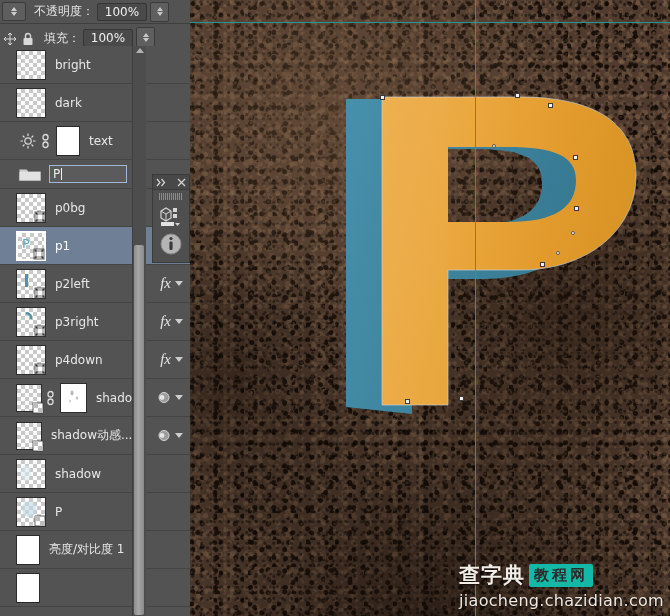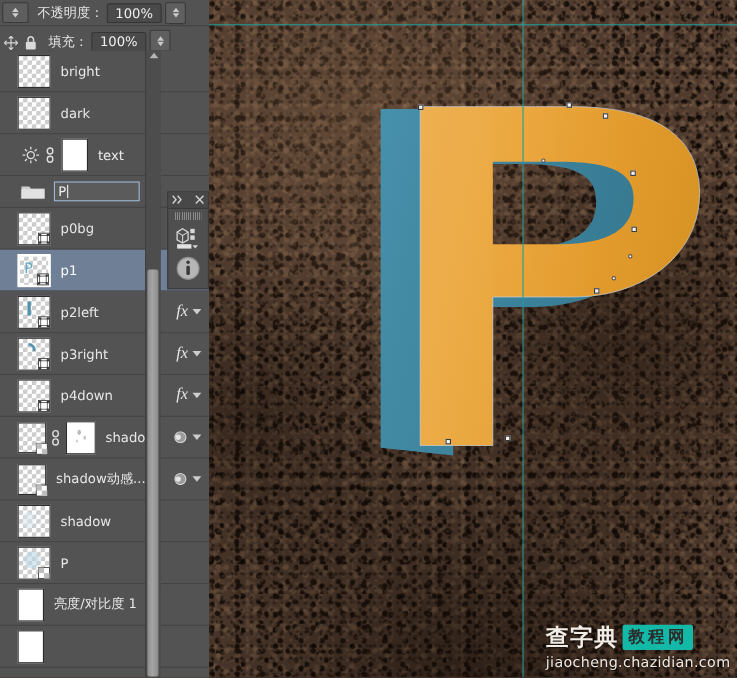--- a/index.html
+++ b/index.html
@@ -76,21 +76,21 @@
   .wm-row{display:flex;align-items:center;gap:4px;}
   .wm-cz{
     font-family:Liberation Sans, sans-serif;font-size:21px;font-weight:bold;color:#f2ede6;
     letter-spacing:1px;text-shadow:0 1px 2px rgba(0,0,0,.8);
   }
   .wm-jc{
     background:#14b8a6;color:#2b2b2b;font-family:"DejaVu Sans",sans-serif;
     font-size:15px;font-weight:bold;padding:2px 5px;letter-spacing:3px;border-radius:2px;
   }
   .wm-url{
-    font-family:"DejaVu Sans",sans-serif;font-size:13px;color:#efe9e2;letter-spacing:.3px;
+    font-family:"DejaVu Sans",sans-serif;font-size:16px;color:#efe9e2;letter-spacing:.3px;
     text-shadow:0 1px 2px rgba(0,0,0,.85);margin-top:2px;text-align:right;
   }
 
   
   #leftpanel{
     position:absolute;left:0;top:0;width:190px;height:616px;
     background:#535353;
     font-size:12px;color:#d6d6d6;
   }
   

